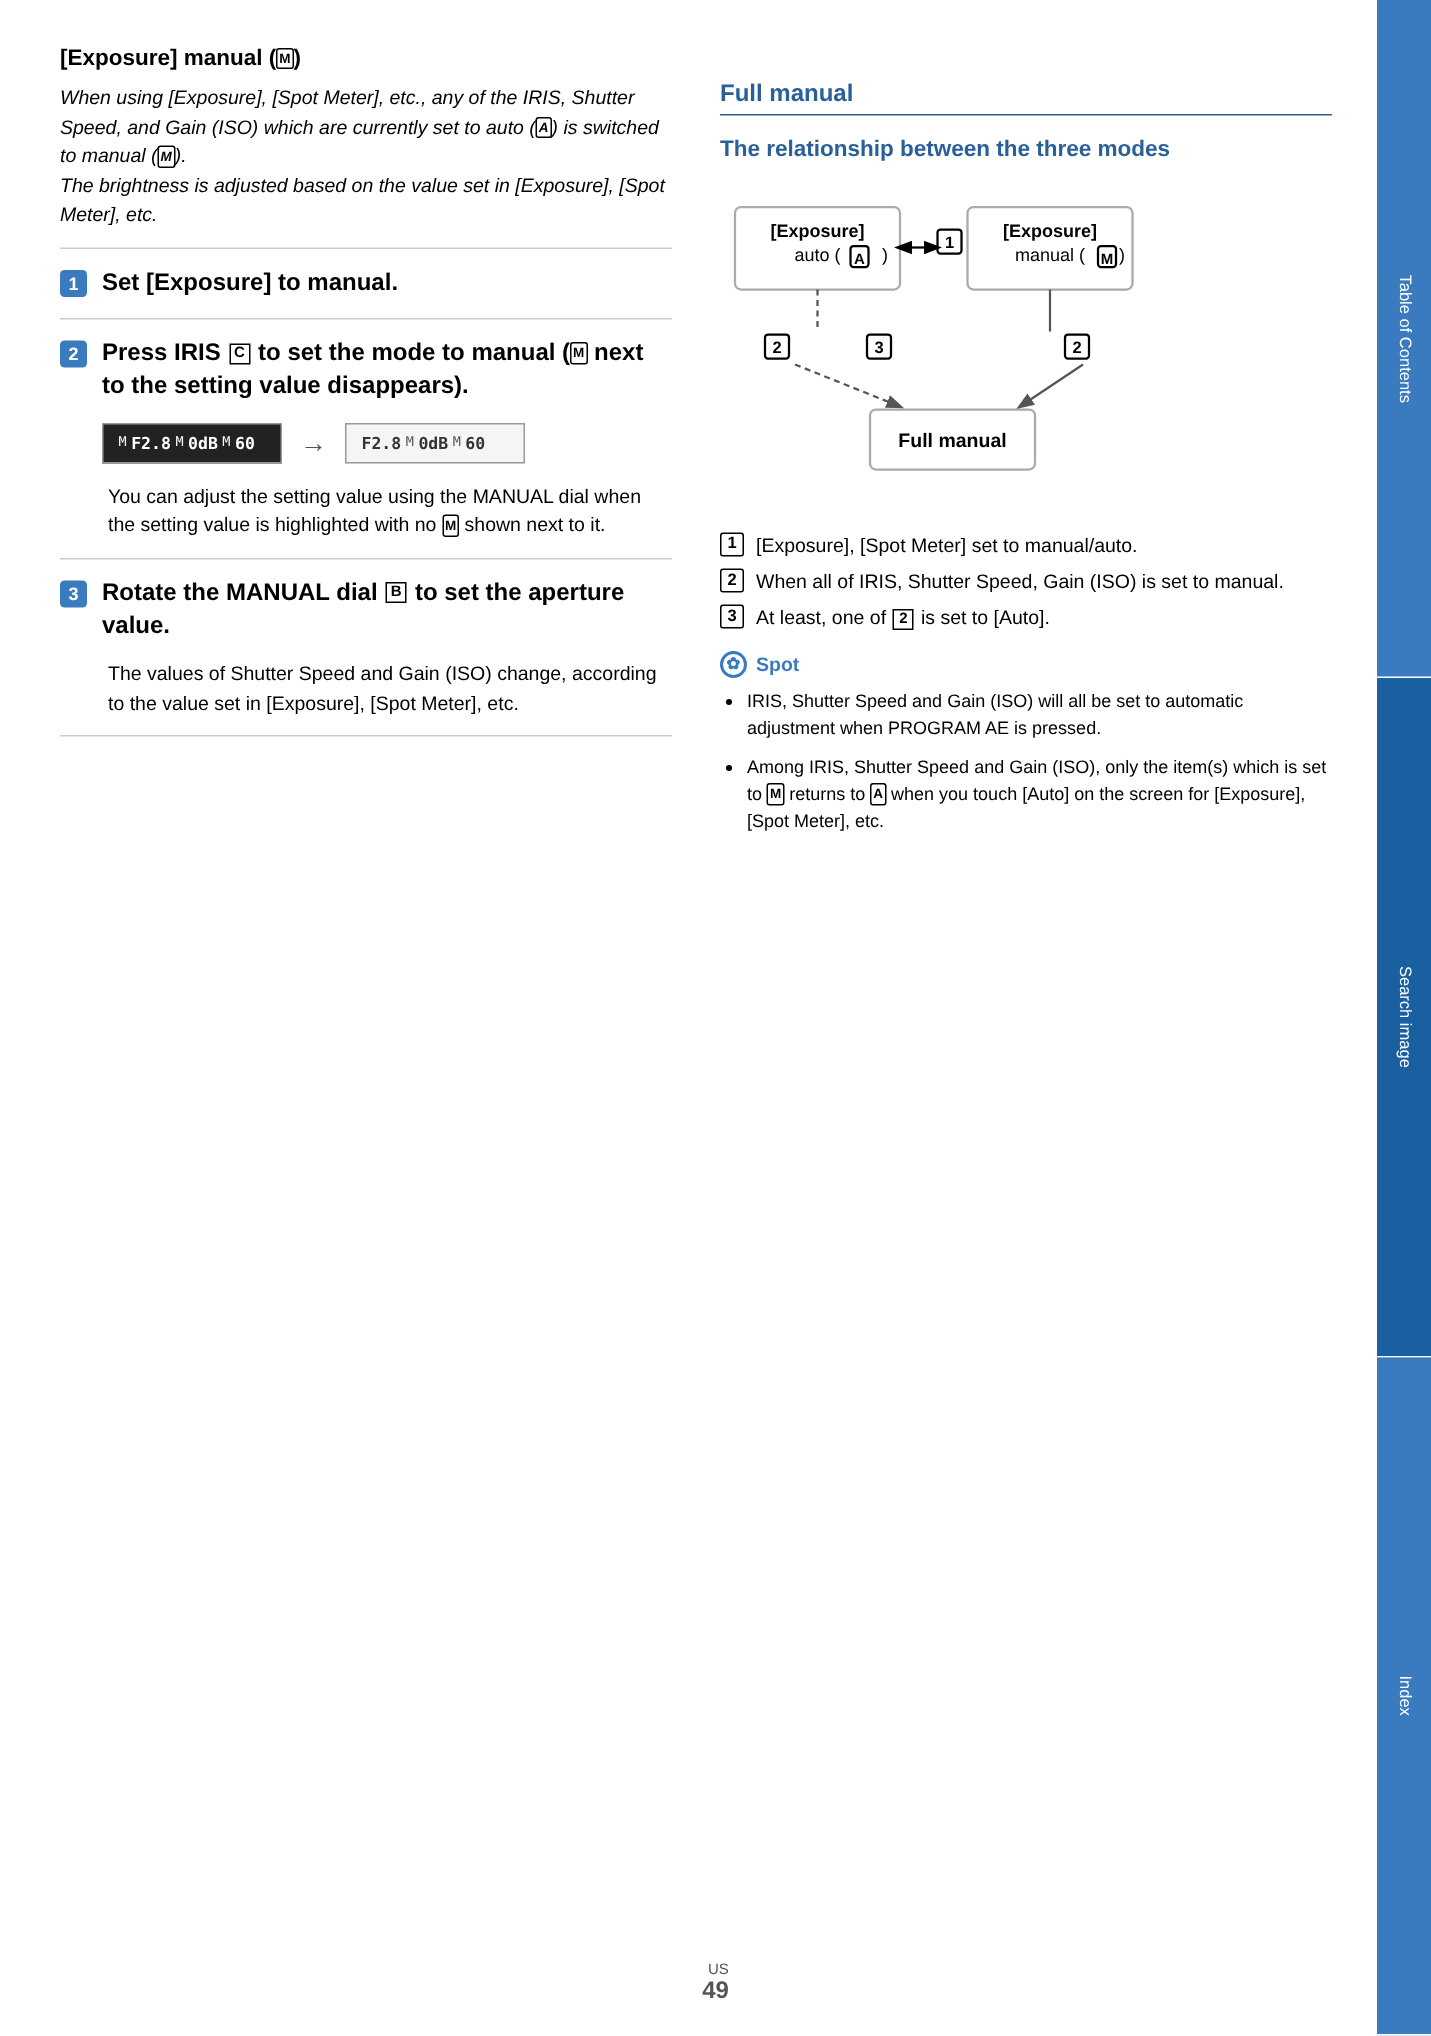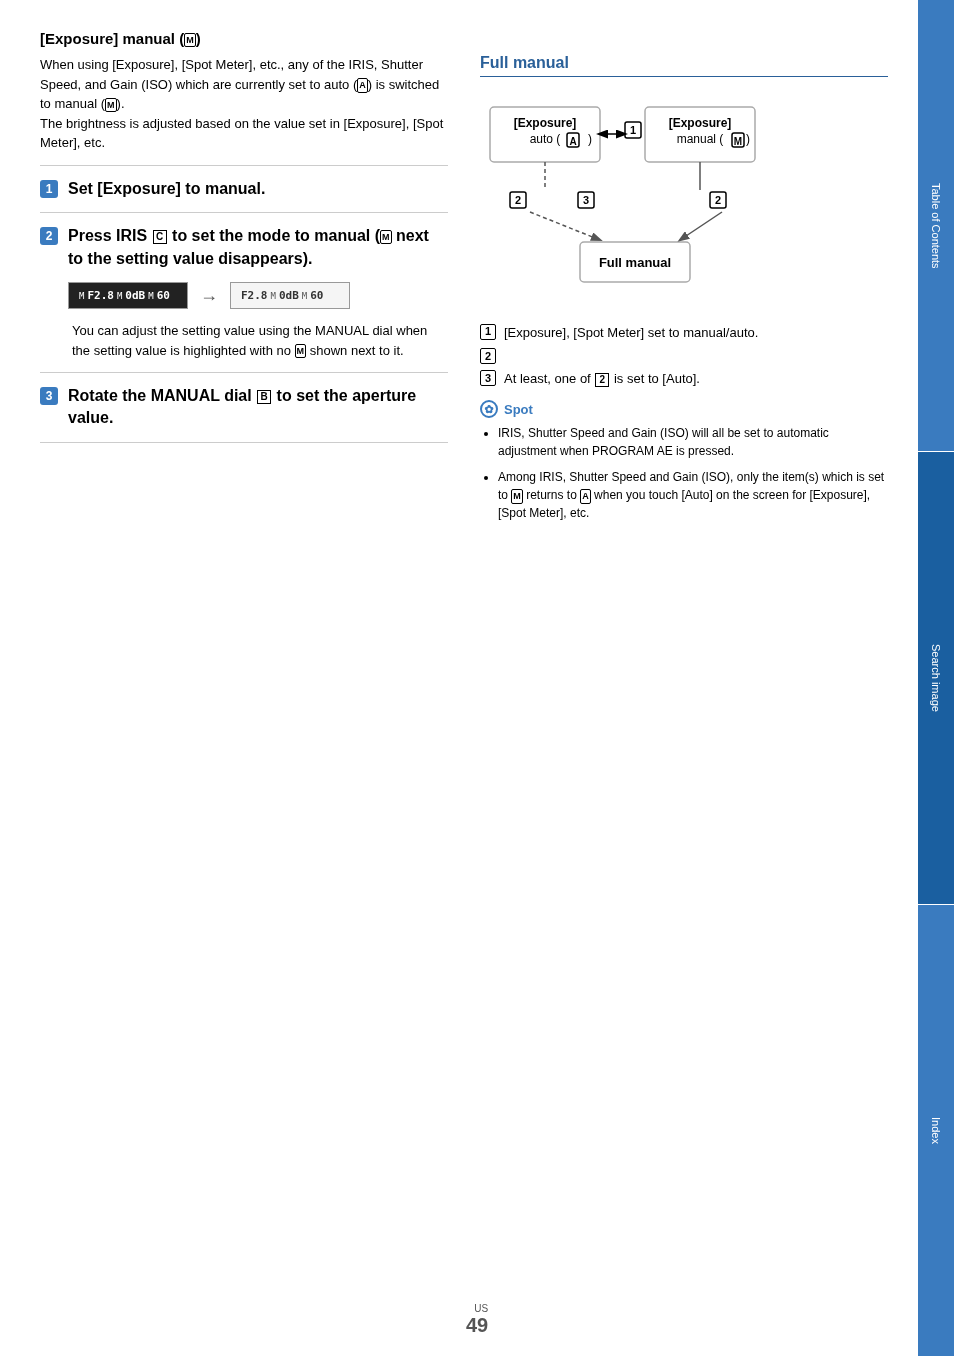--- a/index.html
+++ b/index.html
@@ -58,20 +58,21 @@
     
     .section-title {
       font-size: 15px;
       font-weight: bold;
       margin-bottom: 8px;
     }
     .section-body {
       font-size: 13px;
       line-height: 1.5;
       margin-bottom: 12px;
+      font-style: italic;
     }
     .divider {
       border: none;
       border-top: 1px solid #ccc;
       margin: 12px 0;
     }
 
     
     .step {
       display: flex;
@@ -228,21 +229,21 @@
     .page-footer {
       position: absolute;
       bottom: 20px;
       left: 50%;
       transform: translateX(-50%);
       text-align: right;
       font-size: 11px;
       color: #555;
     }
     .page-number {
-      font-size: 20px;
+      font-size: 16px;
       font-weight: bold;
       display: block;
     }
 
     
     .icon-manual {
       display: inline-block;
       border: 1.5px solid #000;
       border-radius: 2px;
       font-size: 9px;
@@ -332,29 +333,31 @@
 
       <hr class="divider">
 
       <div class="step">
         <div class="step-number">3</div>
         <div class="step-text">
           Rotate the MANUAL dial <span class="box-ref">B</span> to set the aperture value.
         </div>
       </div>
 
+      <div class="step-description">The values of Shutter Speed and Gain (ISO) change, according to the value set in [Exposure], [Spot Meter], etc.</div>
 
       <hr class="divider">
 
     </div>
 
     <div class="right-column">
 
       <div class="subsection-title">Full manual</div>
 
+      <div class="subsection-title2">The relationship between the three modes</div>
 
       <div class="diagram-container">
         <svg viewBox="0 0 380 220" width="380" height="220">
 
           <rect x="10" y="20" width="110" height="55" rx="4" fill="white" stroke="#aaa" stroke-width="1.5"></rect>
           <text x="65" y="40" text-anchor="middle" font-size="12" font-weight="bold">[Exposure]</text>
           <text x="65" y="56" text-anchor="middle" font-size="12">auto (</text>
           <rect x="87" y="46" width="12" height="14" rx="2" fill="none" stroke="#000" stroke-width="1.5"></rect>
           <text x="93" y="58" text-anchor="middle" font-size="10" font-weight="bold">A</text>
           <text x="110" y="56" text-anchor="middle" font-size="12">)</text>
@@ -410,20 +413,21 @@
 
         </svg>
       </div>
 
       <div class="ref-item">
         <span class="ref-box">1</span>
         <span>[Exposure], [Spot Meter] set to manual/auto.</span>
       </div>
       <div class="ref-item">
         <span class="ref-box">2</span>
+        <span>When all of IRIS, Shutter Speed, Gain (ISO) is set to manual.</span>
       </div>
       <div class="ref-item">
         <span class="ref-box">3</span>
         <span>At least, one of <span class="box-ref">2</span> is set to [Auto].</span>
       </div>
 
       <div class="tips-header">
         <div class="tips-icon">✿</div>
         <span>Spot</span>
       </div>

